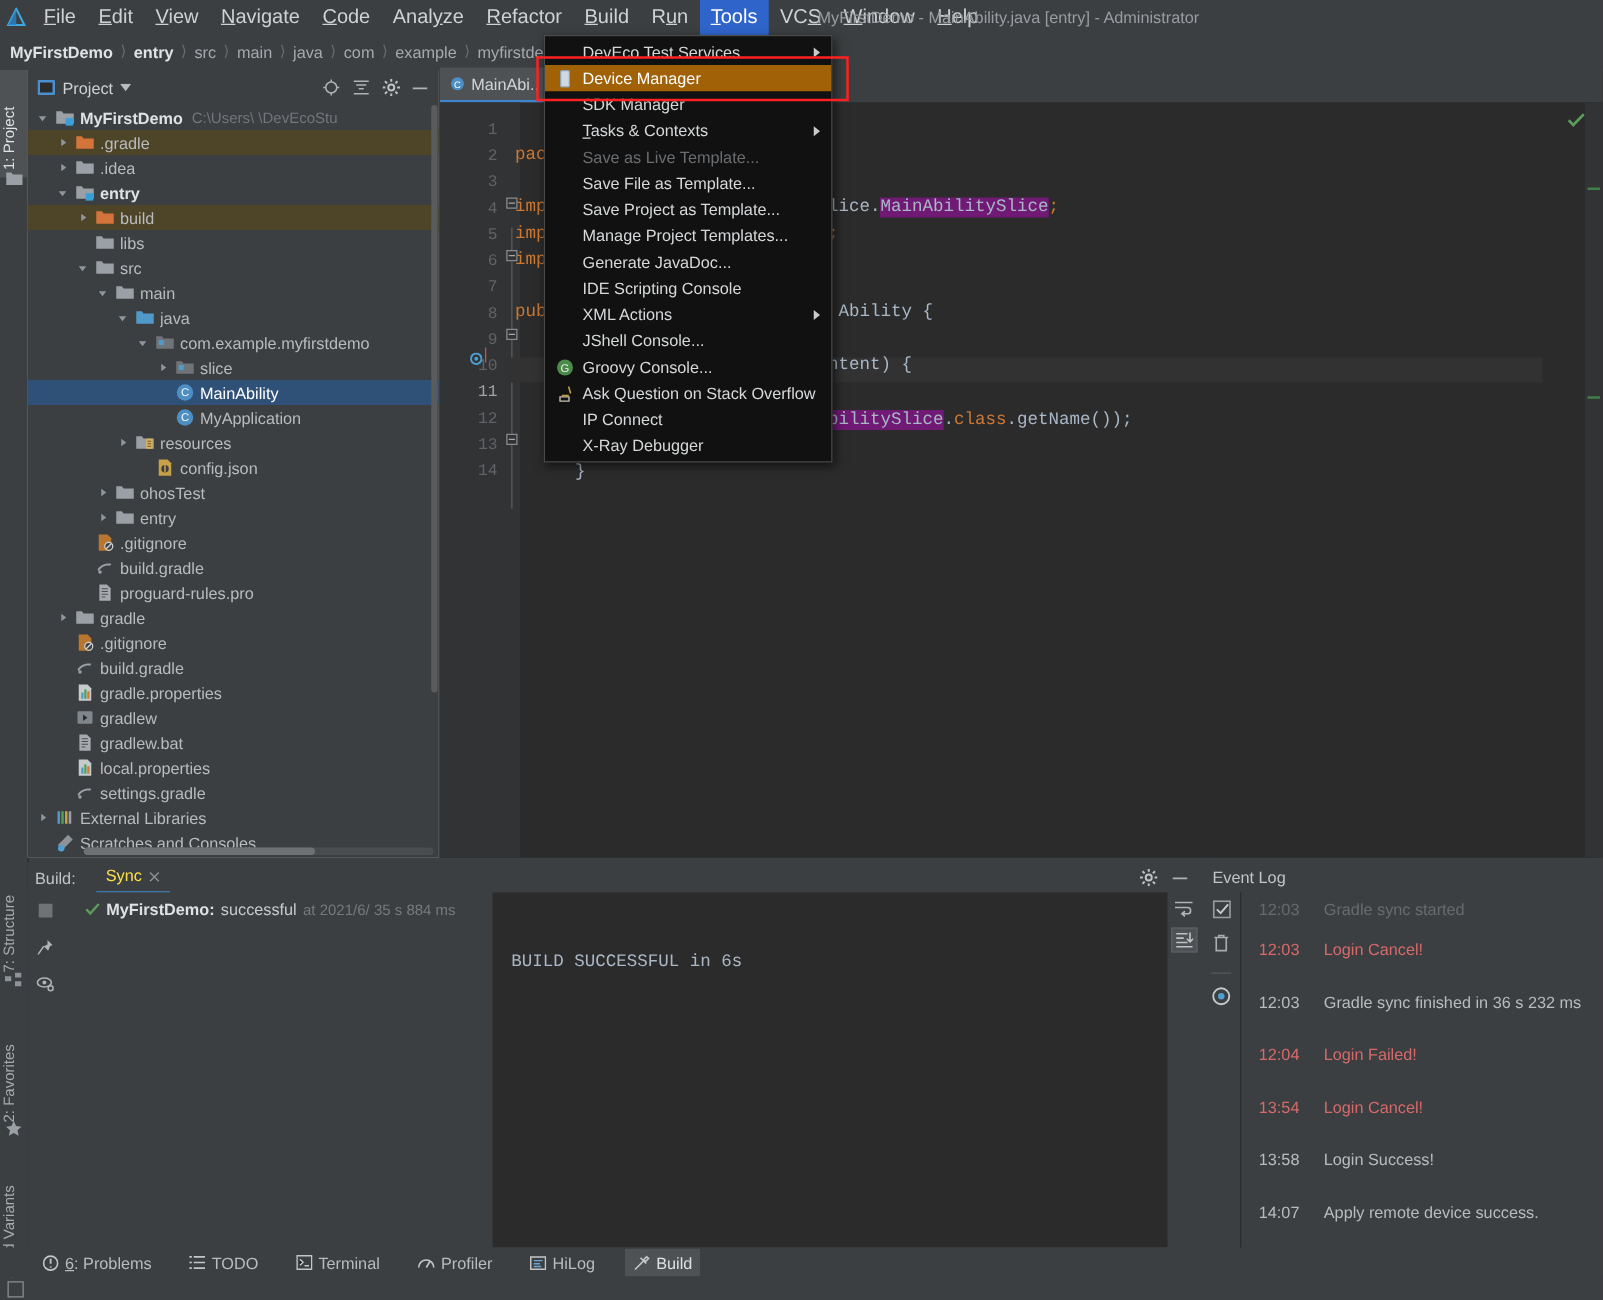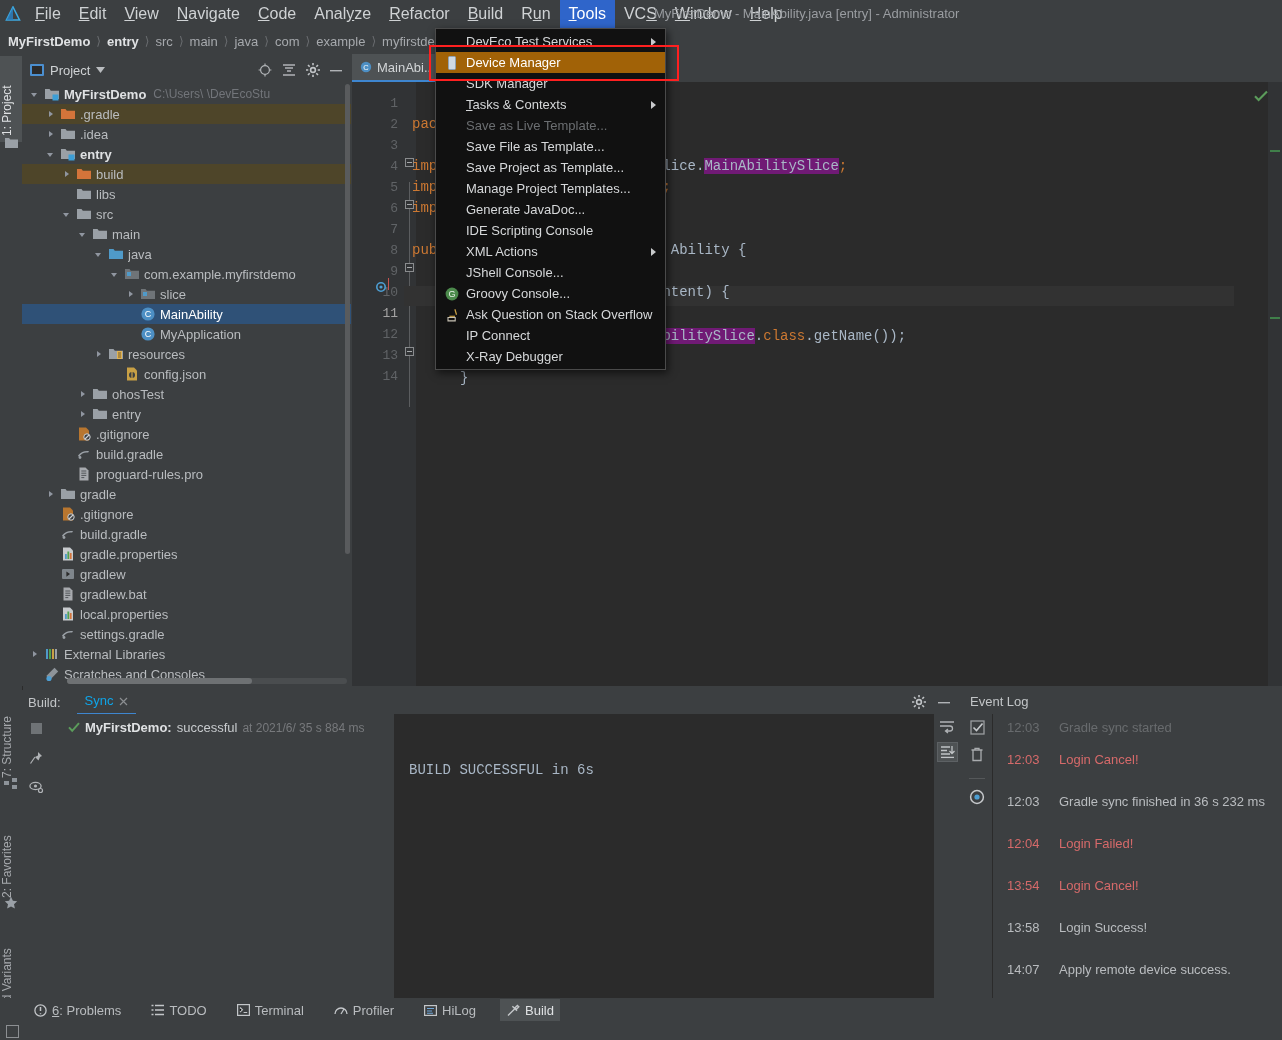--- a/index.html
+++ b/index.html
@@ -84,21 +84,21 @@
   .mrow{height:21px;display:flex;align-items:center;padding:0 8px 0 8px;font-size:13px;color:#d6d8da;white-space:nowrap;position:relative;}
   .mrow .mi{width:16px;height:16px;flex:0 0 auto;margin-right:6px;display:inline-block;}
   .mrow.disabled{color:#6b6e71;}
   .mrow.sel{background:#a16207;color:#ffffff;}
   .mrow .sub{position:absolute;right:9px;top:7px;border-left:5px solid #c8cacc;border-top:4px solid transparent;border-bottom:4px solid transparent;}
   .redbox{position:absolute;left:429px;top:45px;width:246px;height:32px;border:2px solid #ff2020;z-index:70;pointer-events:none;}
 
   
   .bottom{position:absolute;left:22px;top:690px;width:938px;height:308px;background:#3c3f41;}
   .bt-header{height:24px;display:flex;align-items:center;font-size:13px;color:#c2c5c7;padding-left:6px;}
-  .bt-tab{margin-left:16px;padding:0 8px;height:24px;line-height:24px;border-bottom:2px solid #3e86d0;color:#0ea5e9;display:flex;align-items:center;gap:6px;}
+  .bt-tab{margin-left:16px;padding:0 8px;height:24px;line-height:24px;border-bottom:2px solid #3e86d0;color:#fde047;display:flex;align-items:center;gap:6px;}
   .bt-icons{margin-left:auto;display:flex;align-items:center;gap:12px;padding-right:10px;}
   .bt-body{position:absolute;left:0;top:24px;width:938px;height:284px;background:#3c3f41;display:flex;}
   .bt-side{width:28px;height:284px;display:flex;flex-direction:column;align-items:center;padding-top:8px;gap:16px;background:#3c3f41;}
   .bt-tree{width:344px;height:284px;background:#3c3f41;border-right:1px solid #2b2b2b;position:relative;}
   .bt-entry{display:flex;align-items:center;gap:5px;padding:6px 0 0 18px;font-size:13px;white-space:nowrap;}
   .bt-console{flex:1;height:284px;background:#2b2b2b;position:relative;}
   .bt-console .txt{position:absolute;left:14px;top:48px;font-family:"Liberation Mono","DejaVu Sans Mono",monospace;font-size:14px;color:#a9b7c6;}
   .bt-right-icons{width:26px;height:284px;background:#3c3f41;display:flex;flex-direction:column;align-items:center;padding-top:6px;gap:8px;}
 
   

